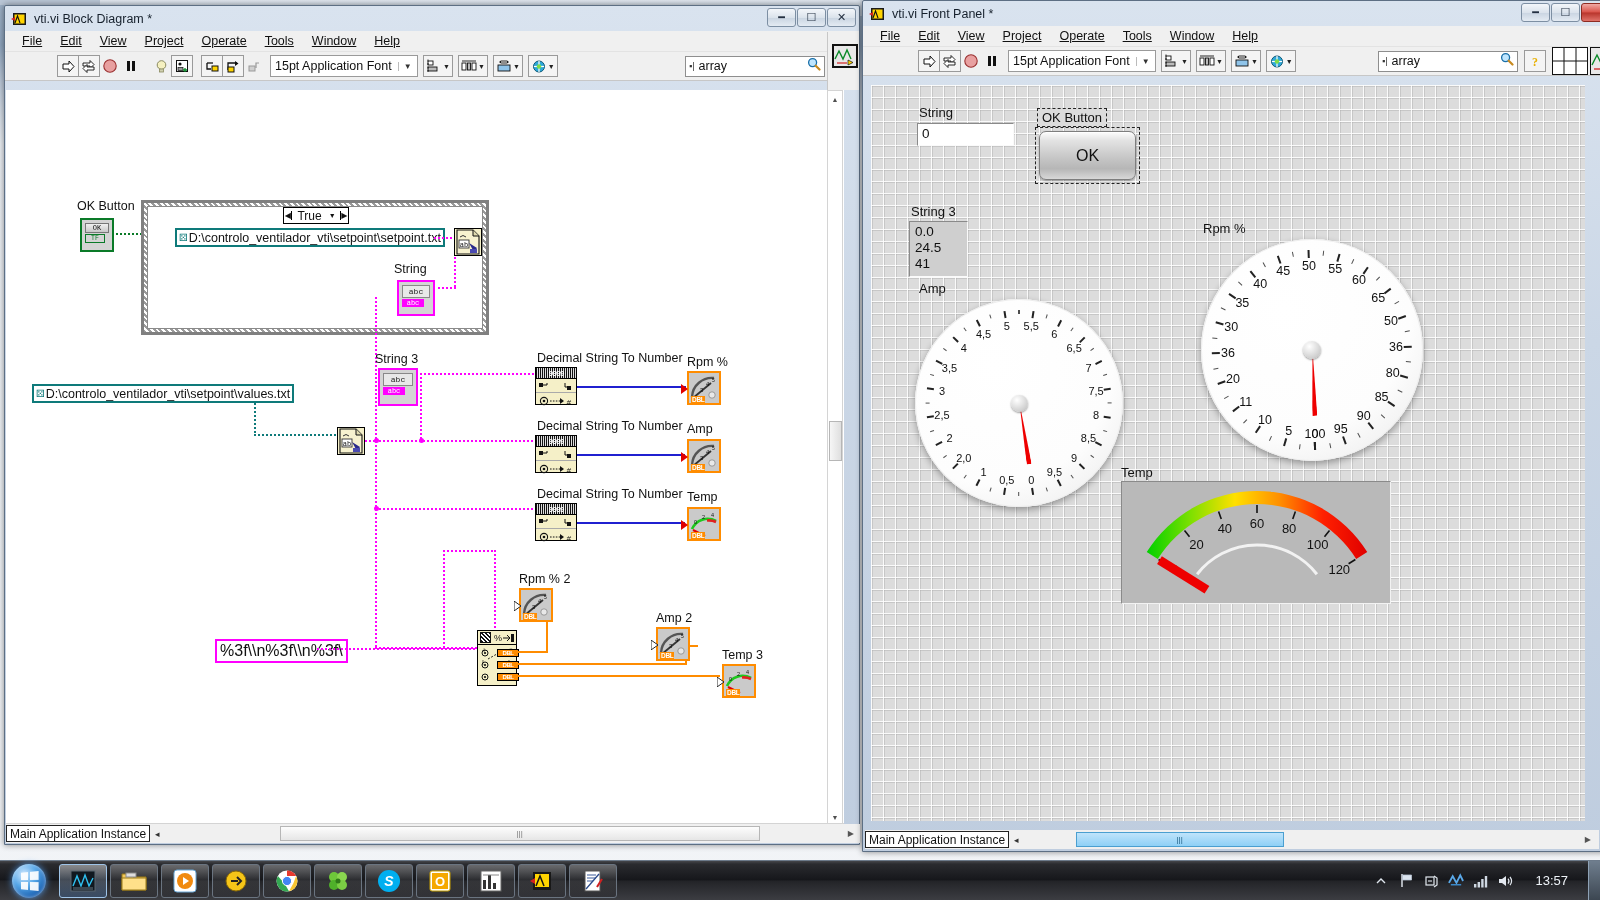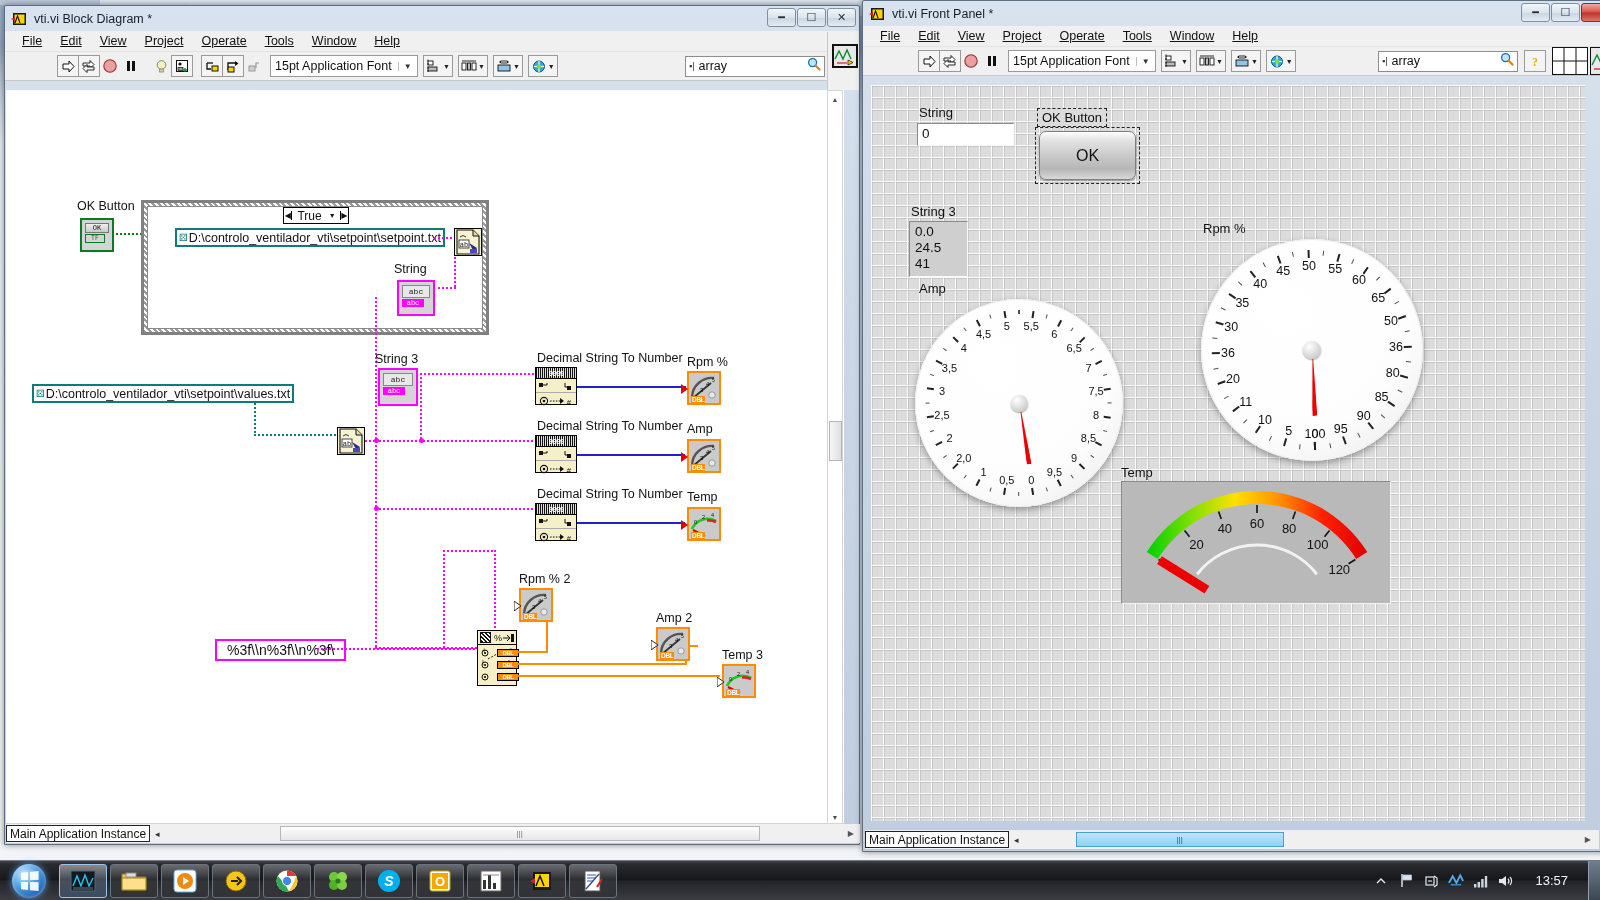--- a/index.html
+++ b/index.html
@@ -112,21 +112,21 @@
   .case-sel .ar.r { border-right:none; border-left:1px solid #000; }
   .case-sel .lbl { padding:0 7px 0 5px; }
   .case-sel .dn { font-size:7px; padding-right:4px; }
 
   .path-const { position:absolute; border:2px solid #0e7a7a; background:#fff;
     display:flex; align-items:center; font-size:12.5px; color:#111;
     padding:0 2px; white-space:nowrap; }
   .path-const .pico { color:#0e7a7a; font-size:10px; padding-right:1px; }
 
   .str-const { position:absolute; border:2px solid #ff00ff; background:#fff;
-    font-size:14px; color:#111; padding:1px 10px; white-space:nowrap; }
+    font-size:16px; color:#111; padding:1px 3px; white-space:nowrap; }
 
   .dstn-node { position:absolute; width:42px; height:38px; border:1px solid #000;
     background:#f5f0c8; }
   .dstn-node .top { height:11px; background:#555;
     background-image:repeating-linear-gradient(90deg,#111 0 1px,#ddd 1px 2px);
     border-bottom:1px solid #000; display:flex; align-items:center;
     justify-content:center; font-size:8px; color:#fff; font-weight:bold;
     font-family:"Liberation Mono", monospace; letter-spacing:-1px; }
   .dstn-node .mid { height:13px; position:relative; }
   .dstn-node .bot { height:12px; border-top:1px solid #aaa; position:relative; }

